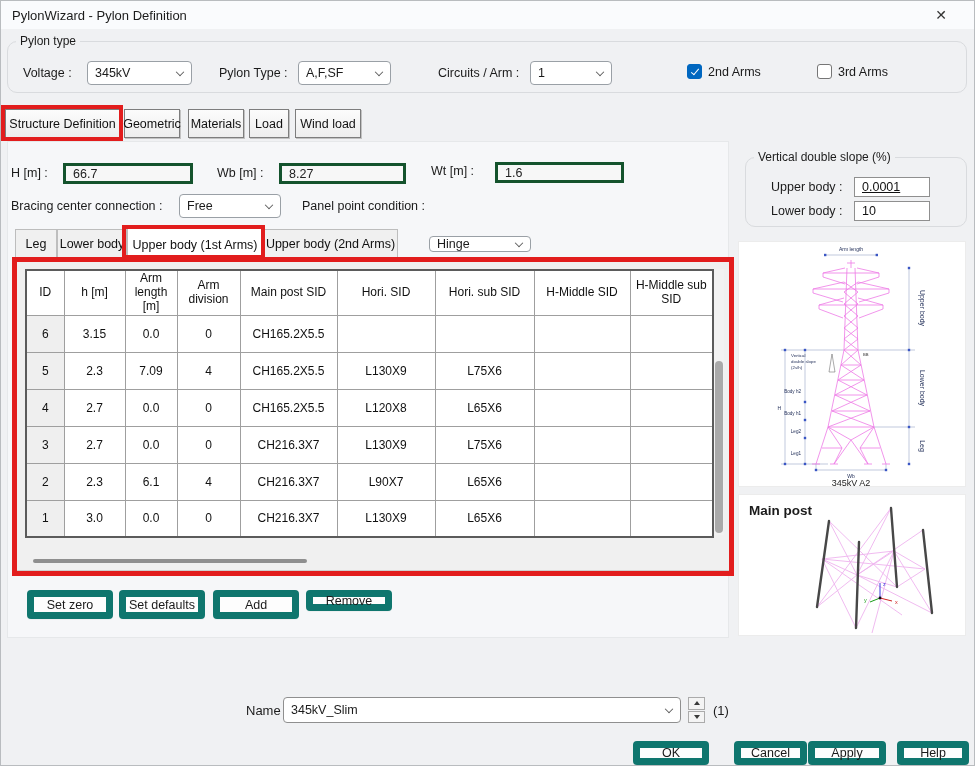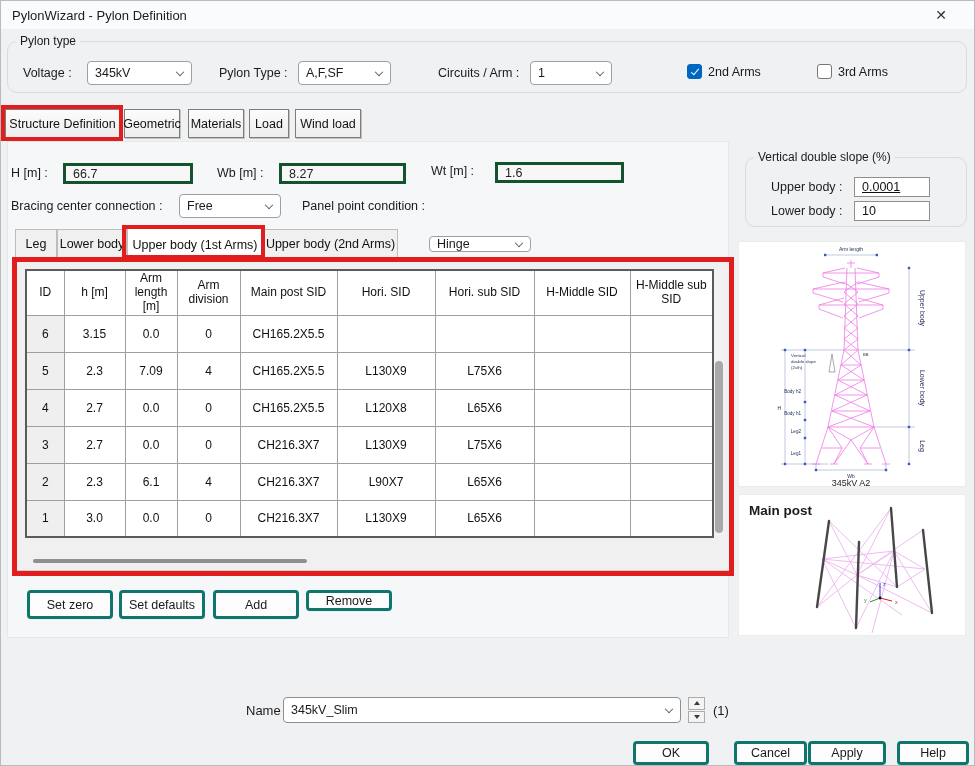--- a/index.html
+++ b/index.html
@@ -42,21 +42,21 @@
   table.grid thead tr { height:45px; }
   table.grid thead th { background:#fff; line-height:1.15; }
   table.grid tbody tr { height:37px; }
   table.grid tbody th { background:#efefef; }
   table.grid tbody td { background:#fff;margin-top:28px; }
 
   .vscroll { position:absolute; left:713px; top:268px; width:10px; height:266px; background:#f2f2f2; z-index:2; }
   .vscroll .thumb { position:absolute; left:1px; top:92px; width:8px; height:172px; background:#a9a9a9; border-radius:4px; }
   .hthumb { position:absolute; left:32px; top:558px; width:274px; height:4px; background:#8f8f8f; border-radius:2px; z-index:2; }
 
-  .btn11 { position:absolute; background:#fdfdfd; border:3px solid #0f766e; border-radius:4px; display:flex; align-items:center; justify-content:center; font-size:12.5px; color:#1a1a1a; box-shadow:0 1px 0 rgba(0,0,0,0.03); }
+  .btn11 { position:absolute; background:#fdfdfd; border:7px solid #0f766e; border-radius:4px; display:flex; align-items:center; justify-content:center; font-size:12.5px; color:#1a1a1a; box-shadow:0 1px 0 rgba(0,0,0,0.03); }
 
   .card { position:absolute; background:#ffffff; border:1px solid #ececec; }
 
   .anno { position:absolute; border:4px solid #e21d1d; z-index:6; pointer-events:none; background:transparent; }
 
   .spinner { position:absolute; left:687px; top:696px; width:17px; height:26px; display:flex; flex-direction:column; gap:1px; }
   .spin-btn { flex:1; background:#f4f4f4; border:1px solid #ababab; display:flex; align-items:center; justify-content:center; }
   .tri-up { width:0; height:0; border-left:3.5px solid transparent; border-right:3.5px solid transparent; border-bottom:4.5px solid #3a3a3a; }
   .tri-down { width:0; height:0; border-left:3.5px solid transparent; border-right:3.5px solid transparent; border-top:4.5px solid #3a3a3a; }
 

